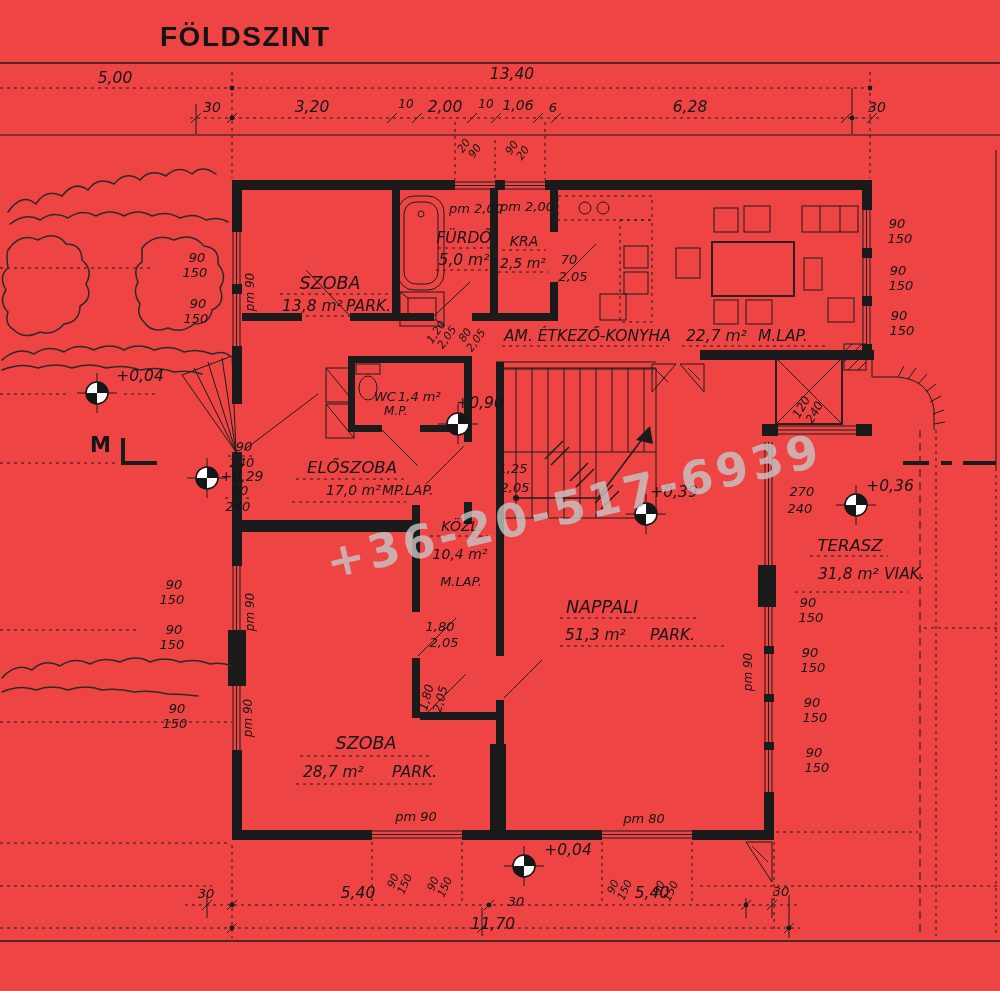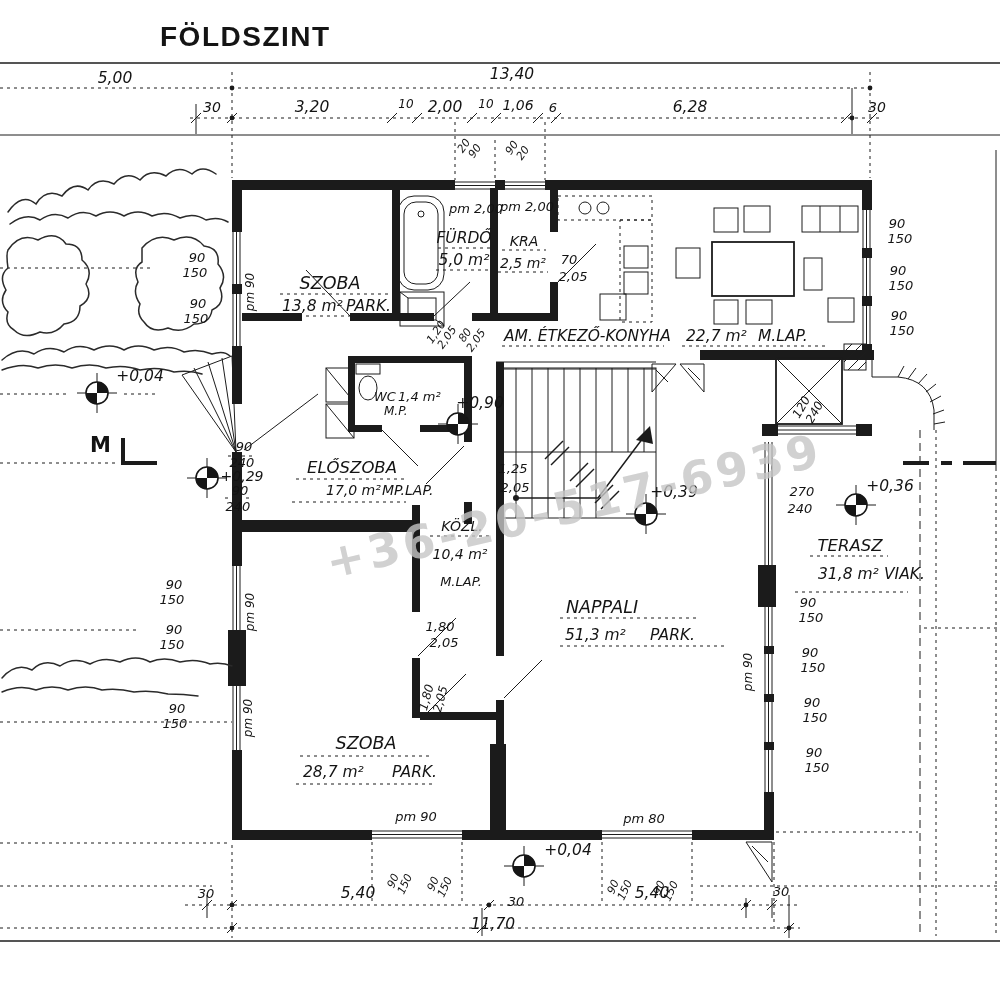--- a/index.html
+++ b/index.html
@@ -1,16 +1,16 @@
 <!DOCTYPE html>
 <html><head>
 <meta charset="utf-8">
 <style>
   html,body{margin:0;padding:0;background:#e8e8e8;}
-  #page{position:relative;width:1000px;height:991px;background:#ffffff;margin:0 auto;overflow:hidden;
+  #page{position:relative;width:1000px;height:991px;background:#ef4444;margin:0 auto;overflow:hidden;
         font-family:"DejaVu Sans",sans-serif;}
   svg{position:absolute;left:0;top:0;}
   .ln{stroke:#1c1c1c;stroke-width:1.5;fill:none}
   .th{stroke:#1c1c1c;stroke-width:1;fill:none}
   .ds{stroke-dasharray:8 5}
   .ds2{stroke-dasharray:3 4}
   .w{fill:#1b1b1b;stroke:none}
   .o{fill:none;stroke:#1b1b1b;stroke-width:1.8}
   .veg{stroke:#2a2a2a;stroke-width:1.5;fill:none;stroke-linecap:round}
   text{fill:#141414;}

